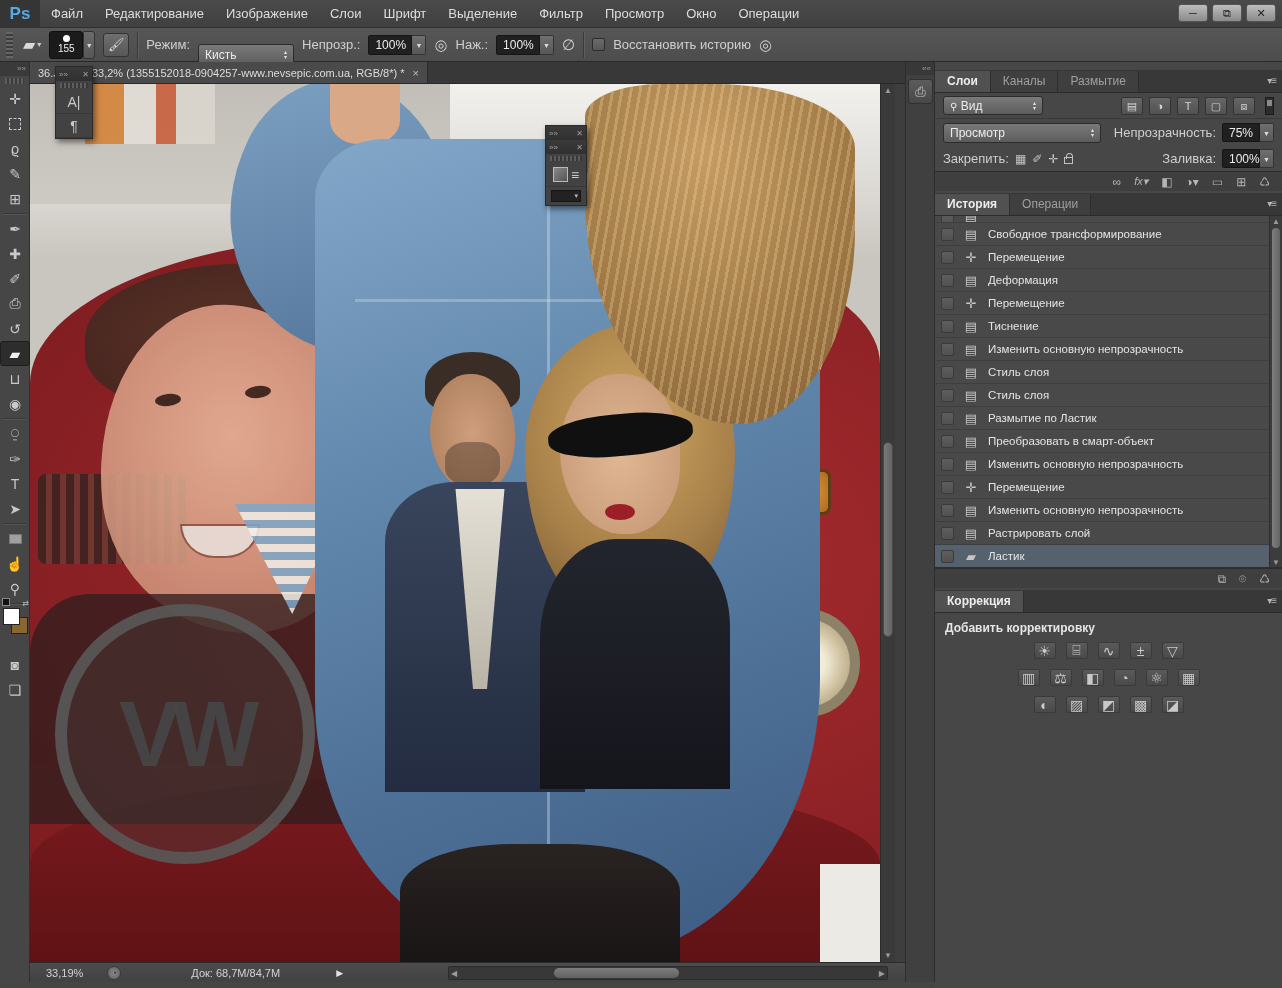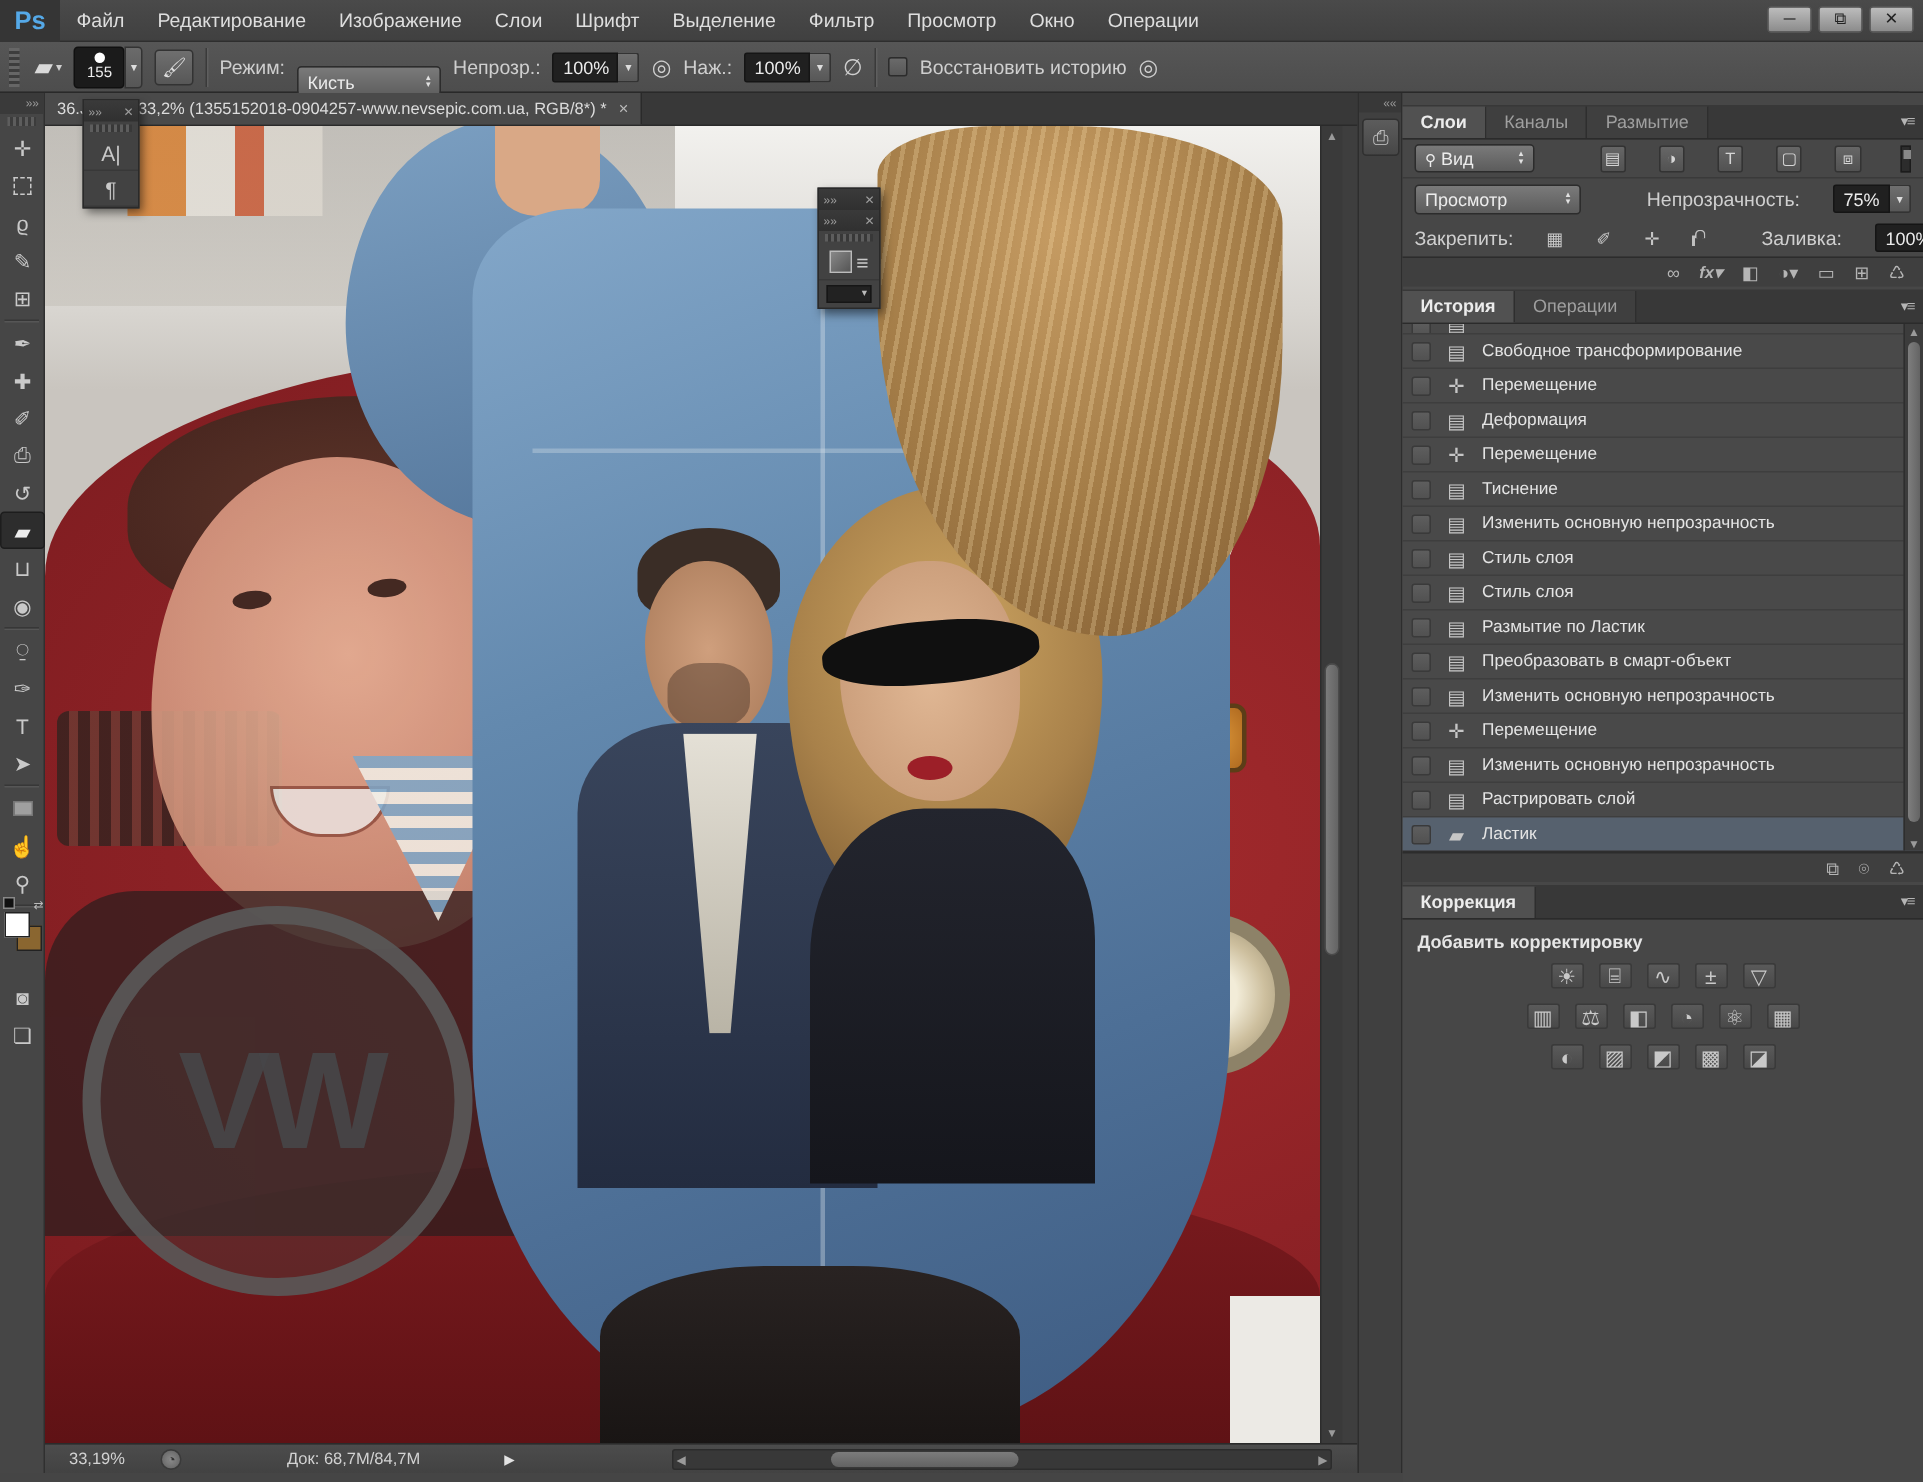--- a/index.html
+++ b/index.html
@@ -120,21 +120,21 @@
   #minidock{position:absolute;left:905px;top:62px;width:30px;height:920px;background:#404040;border-left:1px solid #2d2d2d;border-right:1px solid #2d2d2d;}
   #minidock .collapse{height:13px;background:#383838;color:#9a9a9a;font-size:8px;text-align:right;padding-right:3px;line-height:13px;}
   #clone-src-btn{margin:4px 2px;width:25px;height:25px;background:linear-gradient(#5c5c5c,#474747);border:1px solid #303030;border-radius:3px;display:flex;align-items:center;justify-content:center;color:#c9c9c9;font-size:13px;}
 
   
   #panels{position:absolute;left:935px;top:62px;width:347px;height:926px;background:#474747;}
   .ptabs{height:23px;background:#383838;display:flex;align-items:flex-end;border-bottom:1px solid #2b2b2b;position:relative;}
   .ptab{padding:3px 12px 4px;font-size:12px;color:#9f9f9f;background:#3f3f3f;border-right:1px solid #2e2e2e;}
   .ptab.active{background:#515151;color:#ececec;font-weight:bold;}
   .pmenu{position:absolute;right:6px;top:5px;color:#b5b5b5;font-size:10px;letter-spacing:-1px;}
-  .prow{display:flex;align-items:center;padding:0 8px;gap:22px;}
+  .prow{display:flex;align-items:center;padding:0 8px;gap:6px;}
   #layers-filter{height:26px;border-bottom:1px solid #3a3a3a;}
   .ficon{width:22px;height:18px;background:linear-gradient(#666,#525252);border:1px solid #333;border-radius:2px;color:#d5d5d5;font-size:11px;text-align:center;line-height:16px;}
   .fslider{width:9px;height:18px;background:#2c2c2c;border:1px solid #1c1c1c;position:relative;margin-left:4px;}
   .fslider:after{content:"";position:absolute;left:1px;top:2px;width:5px;height:6px;background:#888;}
   #layers-blend{height:27px;}
   #layers-lock{height:25px;}
   .lockico{font-size:12px;color:#c5c5c5;}
   .lock-css{display:inline-block;width:9px;height:7px;border:1px solid #c0c0c0;position:relative;margin-top:4px;}
   .lock-css:before{content:"";position:absolute;left:1px;top:-5px;width:5px;height:5px;border:1px solid #c0c0c0;border-bottom:none;border-radius:4px 4px 0 0;}
   #layers-list{background:#434343;border-top:1px solid #383838;height:272px;}
@@ -142,21 +142,21 @@
   .lrow.selected{background:#515d6b;}
   .eyebox{width:22px;height:31px;border-right:1px solid #393939;display:flex;align-items:center;justify-content:center;}
   .eye{width:13px;height:9px;border-radius:50%;background:#bdbdbd;position:relative;}
   .eye:after{content:"";position:absolute;left:4px;top:2px;width:5px;height:5px;border-radius:50%;background:#3a3a3a;}
   .lthumb{width:36px;height:27px;border:1px solid #888;}
   .lthumb.checker{background:repeating-conic-gradient(#f2f2f2 0 25%,#c2c2c2 0 50%) 0 0/10px 10px;outline:1px solid #fff;}
   .lthumb.photo{background:linear-gradient(130deg,#a52c2c 0 35%,#7fa3c4 35% 65%,#d8cfc4 65%);}
   .lname{font-size:11px;color:#ececec;white-space:nowrap;overflow:hidden;flex:1;}
   .lname.italic{font-style:italic;}
   .pstrip{height:20px;background:#3f3f3f;border-top:1px solid #2c2c2c;display:flex;align-items:center;justify-content:flex-end;gap:13px;padding:0 12px;color:#b5b5b5;font-size:12px;}
-  .pstrip .fx{font-style:italic;font-weight:bold;font-size:11px;}
+  .pstrip .fx{font-style:italic;font-weight:normal;font-size:11px;}
   
   #history-list{position:relative;background:#494949;height:352px;overflow:hidden;border-bottom:1px solid #2e2e2e;}
   .hist-row{height:23px;display:flex;align-items:center;gap:8px;border-bottom:1px solid #3e3e3e;padding-left:6px;}
   .hist-row.selected{background:#56616e;}
   .hist-row.partial{height:7px;overflow:hidden;}
   .hist-check{width:13px;height:13px;background:linear-gradient(#5e5e5e,#515151);border:1px solid #3a3a3a;border-radius:2px;flex:none;}
   .hist-icon{width:18px;text-align:center;color:#c6c6c6;font-size:13px;flex:none;}
   .hist-label{font-size:11.5px;color:#e4e4e4;white-space:nowrap;}
   #hist-scroll{position:absolute;right:0;top:0;width:13px;height:352px;background:#3c3c3c;border-left:1px solid #2e2e2e;}
   #hist-scroll .thumb{position:absolute;left:2px;top:12px;width:8px;height:320px;background:linear-gradient(90deg,#7e7e7e,#646464);border-radius:4px;}

